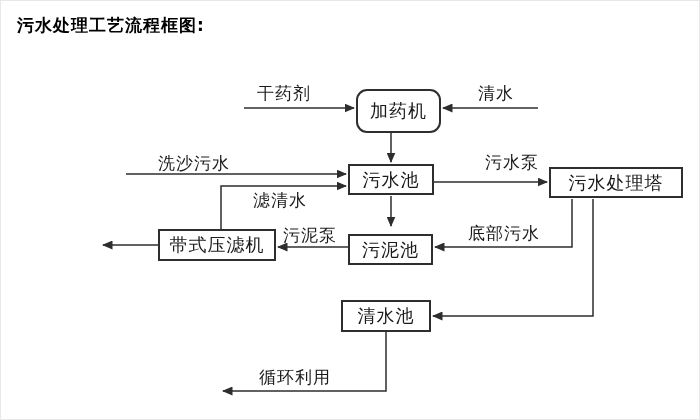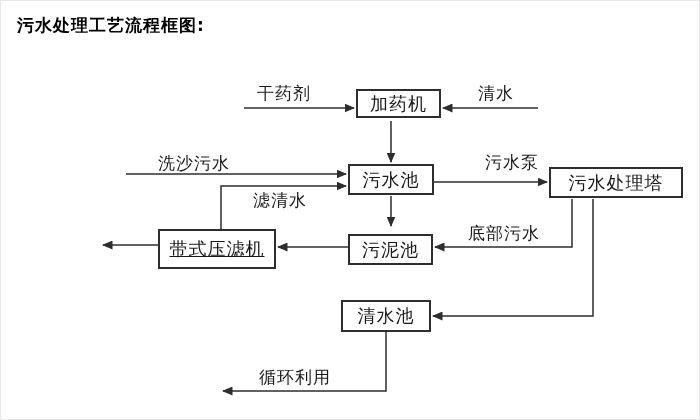--- a/index.html
+++ b/index.html
@@ -42,25 +42,25 @@
   }
   .edge-label {
     position: absolute;
     font-size: 17px;
     color: #1a1a1a;
     letter-spacing: 1px;
     white-space: nowrap;
     background: transparent;
   }
   
-  .n-dosing   { left: 355px; top:  88px; width:  85px; height: 29px; }
+  .n-dosing   { left: 355px; top:  88px; width:  85px; height: 44px; border-radius: 11px; }
   .n-sewage   { left: 347px; top: 163px; width:  86px; height: 31px; }
   .n-tower    { left: 548px; top: 166px; width: 134px; height: 31px; }
   .n-sludge   { left: 347px; top: 233px; width:  85px; height: 31px; }
-  .n-press    { left: 157px; top: 228px; width: 118px; height: 40px; text-decoration: underline; }
+  .n-press    { left: 157px; top: 228px; width: 118px; height: 32px; }
   .n-clear    { left: 340px; top: 299px; width:  90px; height: 32px; }
   
   .l-dry      { left: 256px; top:  81px; }
   .l-cw       { left: 477px; top:  81px; }
   .l-sand     { left: 157px; top: 151px; }
   .l-filtered { left: 252px; top: 188px; }
   .l-spump    { left: 451px; top: 150px; margin-left: 33px; }
   .l-bottom   { left: 467px; top: 221px; }
   .l-sludgep  { left: 282px; top: 223px; }
   .l-mudcake  { left:  17px; top: 229px; }
@@ -113,15 +113,16 @@
   <div class="node n-clear">
     <span>清水池</span>
   </div>
 
   <span class="edge-label l-dry">干药剂</span>
   <span class="edge-label l-cw">清水</span>
   <span class="edge-label l-sand">洗沙污水</span>
   <span class="edge-label l-filtered">滤清水</span>
   <span class="edge-label l-spump">污水泵</span>
   <span class="edge-label l-bottom">底部污水</span>
+  <span class="edge-label l-sludgep">污泥泵</span>
   <span class="edge-label l-recycle">循环利用</span>
 
 </div>
 
 </body></html>

